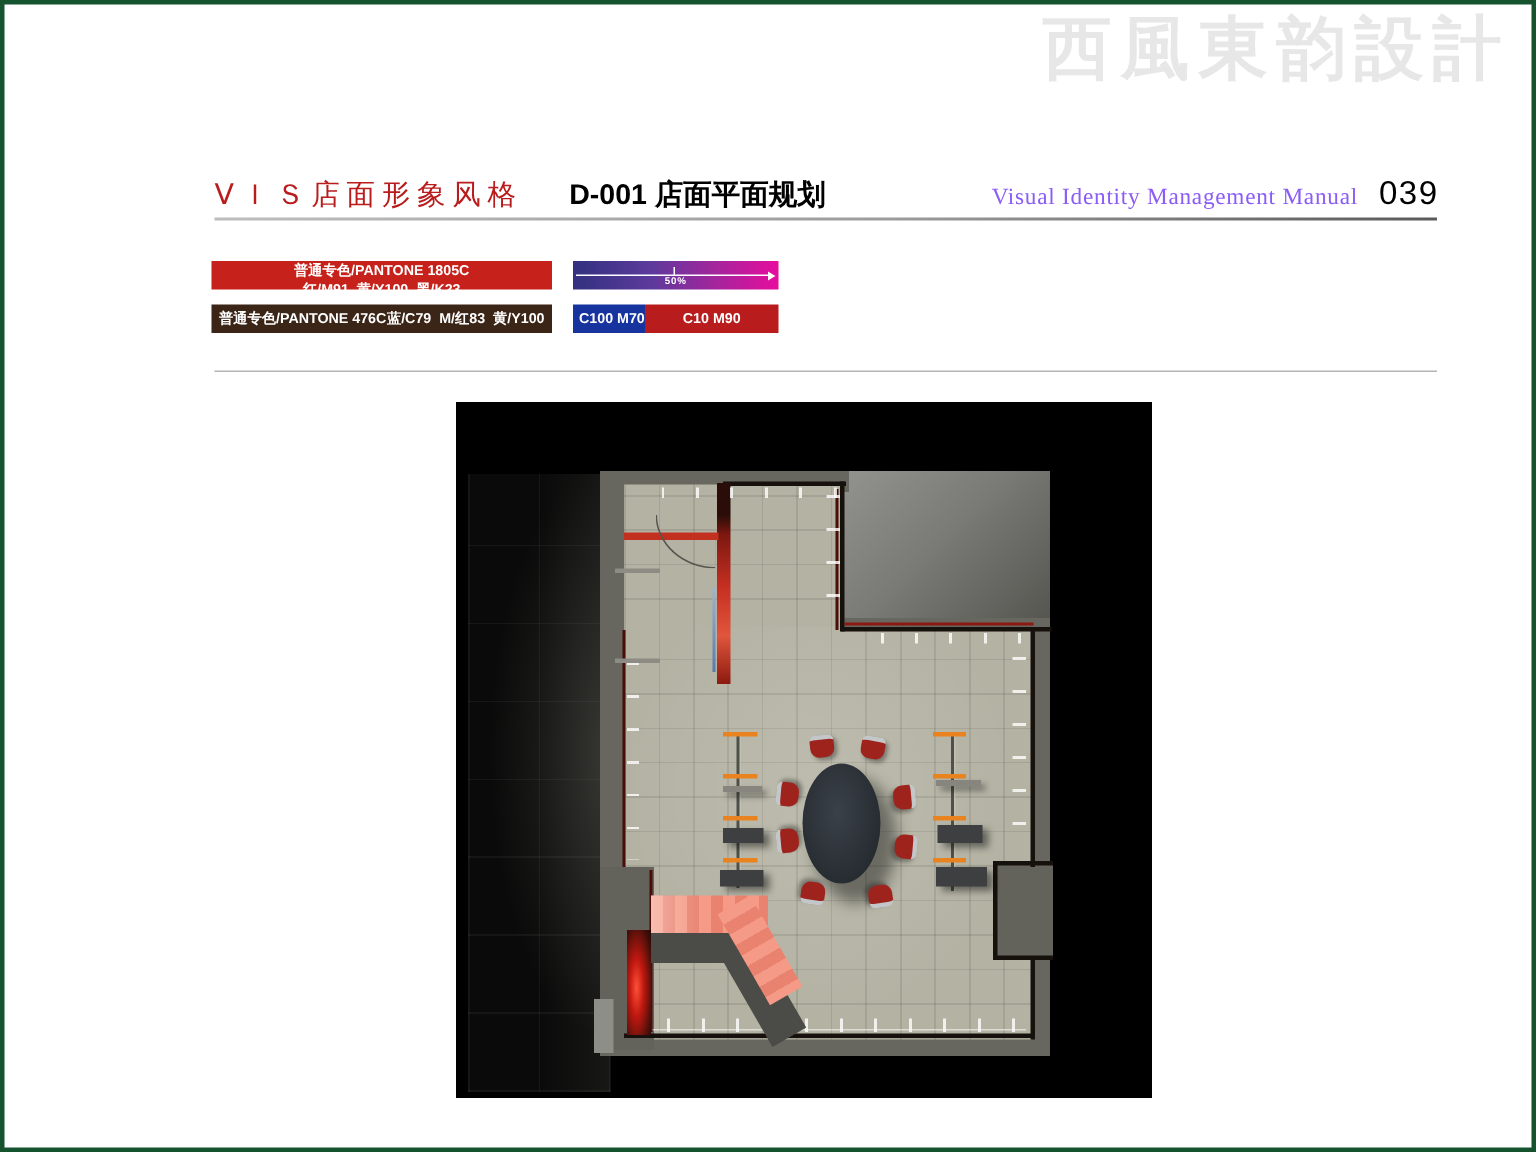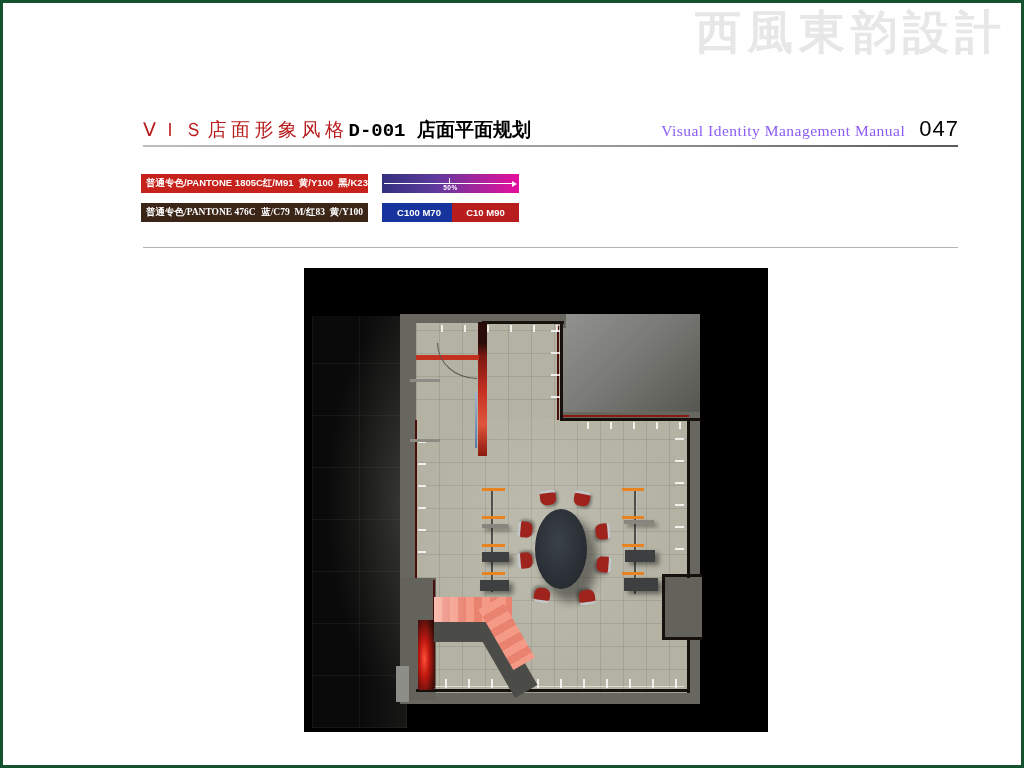--- a/index.html
+++ b/index.html
@@ -10,44 +10,44 @@
   
   .watermark{position:absolute;top:6px;right:14px;text-align:right;line-height:1;}
   .wm-logo{font-family:"DejaVu Sans",sans-serif;font-weight:bold;font-size:46px;
            color:#e7e7e7;letter-spacing:6px;}
   .wm-url{font-family:"DejaVu Sans",sans-serif;font-weight:bold;font-size:19px;
           color:#dbdbdb;letter-spacing:6.5px;margin-top:3px;}
 
   
   .header{position:absolute;left:140px;top:113px;width:816px;display:flex;align-items:baseline;}
   .h-serif{font-family:"Liberation Serif",serif;font-size:19px;color:#b91c1c;letter-spacing:4.5px;}
-  .h-bold{font-family:Liberation Mono, monospace;font-weight:bold;font-size:19px;color:#000;}
+  .h-bold{font-family:Liberation Sans, sans-serif;font-weight:bold;font-size:19px;color:#000;margin-left:31px;}
   .h-right{margin-left:auto;display:flex;align-items:baseline;}
   .h-manual{font-family:"Liberation Serif",serif;font-size:15.5px;color:#8b5cf6;letter-spacing:.5px;}
   .h-page{font-size:22px;color:#000;margin-left:14px;letter-spacing:1px;}
   .rule1{position:absolute;left:140px;top:142px;width:815px;height:2px;
          background:linear-gradient(90deg,#bdbdbd,#9c9c9c 55%,#5a5a5a);}
   .rule2{position:absolute;left:140px;top:244px;width:815px;height:1px;background:#b4b4b4;}
 
   
   .spec{position:absolute;height:19px;display:flex;justify-content:space-between;align-items:center;
         padding:0 5px;box-sizing:border-box;color:#fff;font-size:9.5px;font-weight:bold;white-space:pre;}
-  .spec1{left:138px;top:171px;width:227px;}
+  .spec1{left:138px;top:171px;width:227px;flex-direction:column;}
   .spec2{left:138px;top:200px;width:227px;}
   .gradbar{position:absolute;left:379px;top:171px;width:137px;height:19px;
            background:linear-gradient(90deg,#33317f,#5c3a9c 38%,#a1269c 68%,#e70d9d);}
   .gb-line{position:absolute;left:2px;top:9px;width:129px;height:1px;background:#fff;}
   .gb-arrow{position:absolute;left:130px;top:6.5px;width:0;height:0;
             border-left:5px solid #fff;border-top:3px solid transparent;border-bottom:3px solid transparent;}
   .gb-tick{position:absolute;left:67px;top:4px;width:1px;height:6px;background:#fff;}
   .gb-label{position:absolute;left:0;right:0;top:10px;text-align:center;
             font-size:6.5px;color:#fff;font-weight:bold;letter-spacing:.5px;}
   .duobar{position:absolute;left:379px;top:200px;width:137px;height:19px;display:flex;}
-  .duo-left{width:70px;line-height:19px;padding-left:4px;box-sizing:border-box;
-            color:#fff;font-size:9.5px;font-weight:bold;text-align:center;}
+  .duo-left{width:48px;line-height:19px;padding-left:4px;box-sizing:border-box;
+            color:#fff;font-size:9.5px;font-weight:bold;}
   .duo-right{flex:1;line-height:19px;text-align:center;color:#fff;font-size:9.5px;font-weight:bold;}
 
   
   .canvas{position:absolute;left:301px;top:265px;width:464px;height:464px;background:#000;overflow:hidden;}
   .abs{position:absolute;}
 
   .ext-grid{left:8px;top:48px;width:95px;height:412px;background-color:#0a0a0a;
     background-image:
       radial-gradient(ellipse at 100% 45%,rgba(140,140,128,.28),rgba(0,0,0,0) 60%),
       linear-gradient(to right,rgba(0,0,0,0) 50%,rgba(120,120,110,.12)),
@@ -142,31 +142,31 @@
 
   <div class="watermark">
     <div class="wm-logo">西風東韵設計</div>
   </div>
 
   <div class="header">
     <span class="h-serif">ⅤＩＳ店面形象风格</span>
     <span class="h-bold">D-001 店面平面规划</span>
     <span class="h-right">
       <span class="h-manual">Visual Identity Management Manual</span>
-      <span class="h-page">047</span>
+      <span class="h-page">039</span>
     </span>
   </div>
   <div class="rule1"></div>
   <div class="rule2"></div>
 
   <div class="spec spec1" style="background: rgb(198, 33, 26);">
     <span>普通专色/PANTONE 1805C</span>
     <span>红/M91  黄/Y100  黑/K23</span>
   </div>
-  <div class="spec spec2" style="background: rgb(58, 37, 23); font-family: Liberation Serif, serif;">
+  <div class="spec spec2" style="background: rgb(58, 37, 23);">
     <span>普通专色/PANTONE 476C</span>
     <span>蓝/C79  M/红83  黄/Y100</span>
   </div>
 
   <div class="gradbar">
     <div class="gb-line"></div>
     <div class="gb-arrow"></div>
     <div class="gb-tick"></div>
     <div class="gb-label">50%</div>
   </div>

